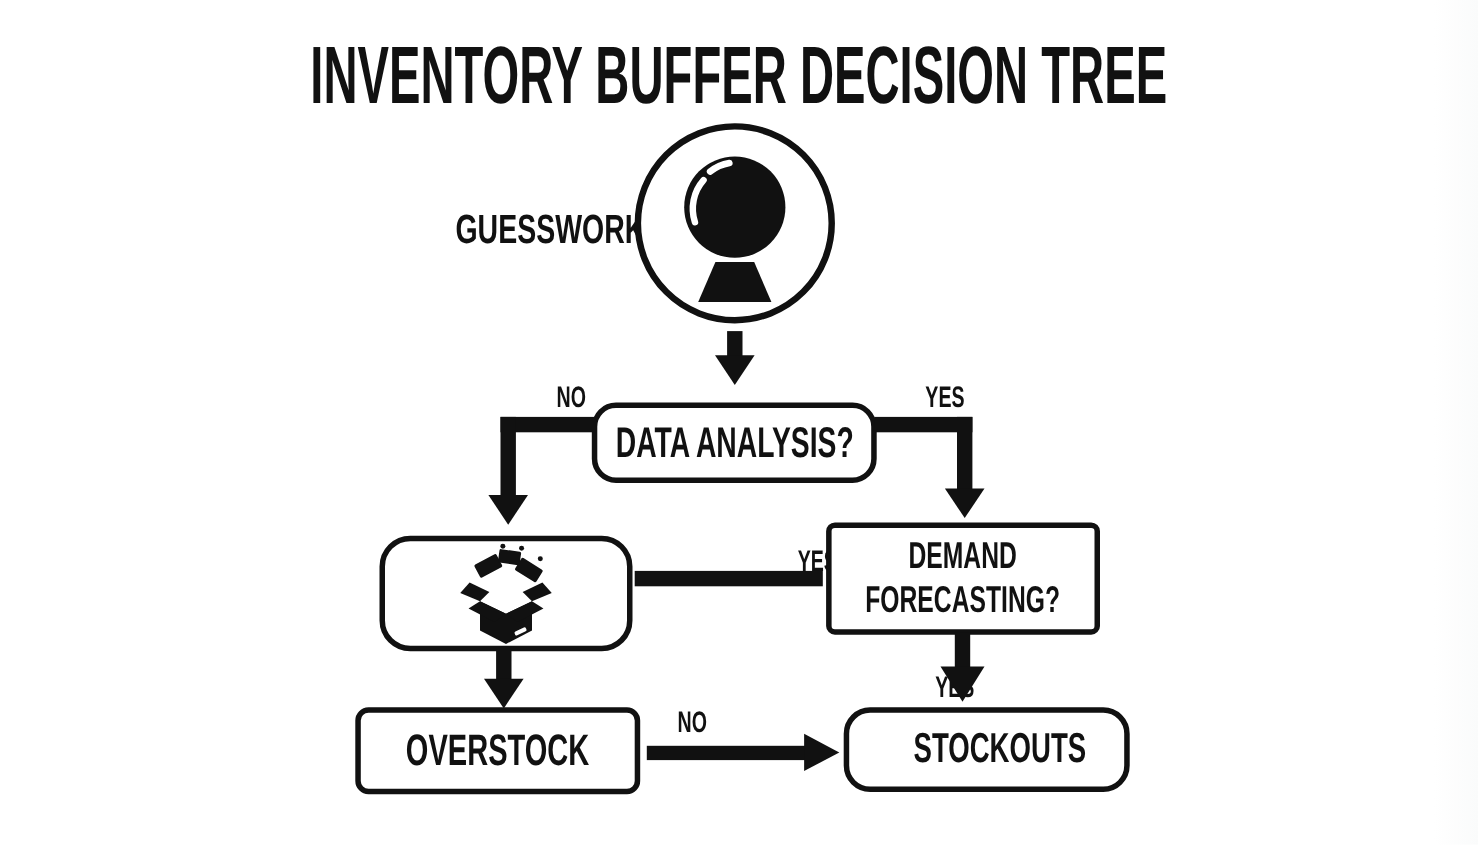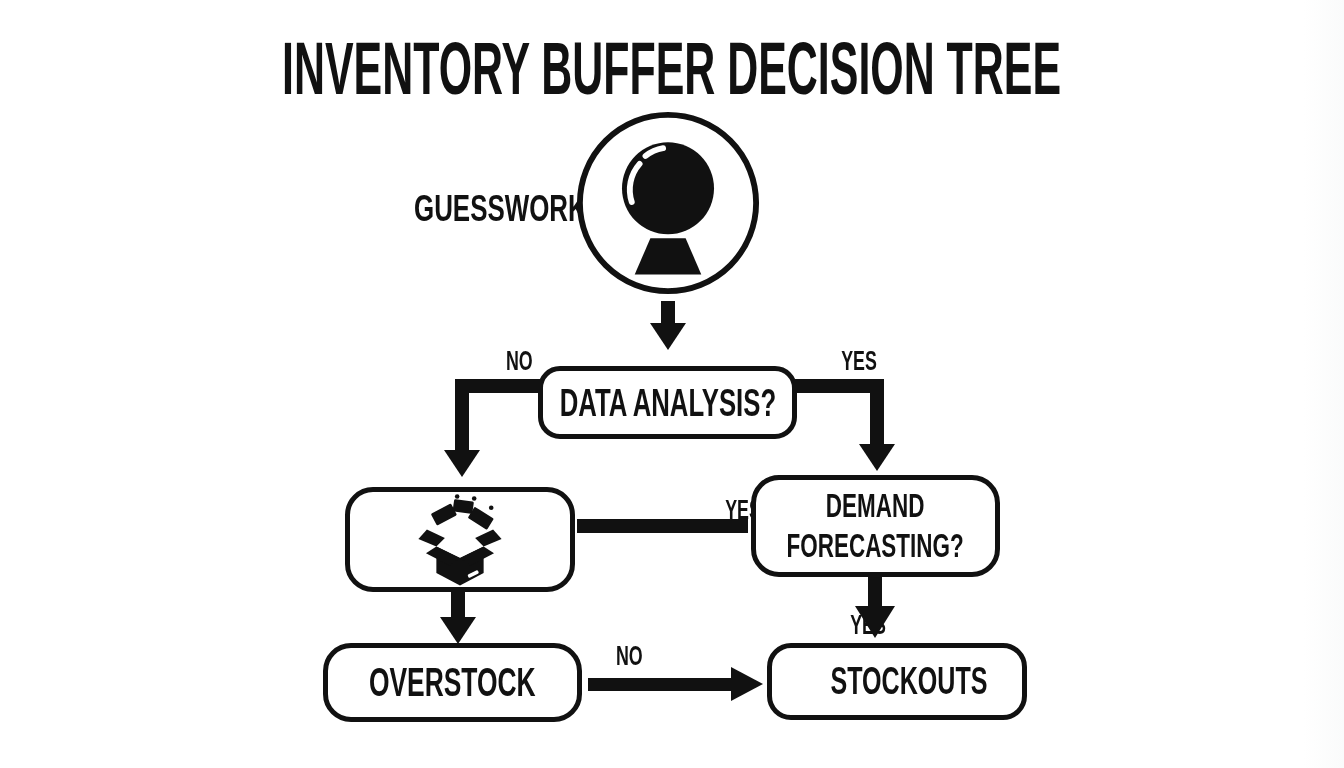--- a/index.html
+++ b/index.html
@@ -44,34 +44,34 @@
     align-items: center;
     justify-content: center;
   }
   .node .cond { transform: scaleX(0.66); }
 
   #node-analysis   { left: 538px; top: 366px; width: 259px; height: 73px;  border-radius: 22px; }
   #node-analysis .cond { font-size: 39px; }
 
   #node-inventory  { left: 345px; top: 487px; width: 230px; height: 105px; border-radius: 28px; }
 
-  #node-demand     { left: 751px; top: 475px; width: 249px; height: 102px; border-radius: 28px; }
+  #node-demand     { left: 751px; top: 475px; width: 249px; height: 102px; border-radius: 8px; }
   #node-demand .label-multi {
     display: inline-block;
     font-weight: 700;
     font-size: 34px;
     line-height: 1.17;
     text-align: center;
     width: 300px;
     transform: scaleX(0.66);
     transform-origin: center center;
     white-space: normal;
   }
 
-  #node-overstock  { left: 323px; top: 643px; width: 259px; height: 79px;  border-radius: 28px; }
+  #node-overstock  { left: 323px; top: 643px; width: 259px; height: 79px;  border-radius: 12px; }
   #node-overstock .cond { font-size: 40px; }
 
   #node-stockouts  { left: 767px; top: 643px; width: 260px; height: 77px;  border-radius: 24px; gap: 24px; }
   #node-stockouts .cond { font-size: 38px; }
 
   
   #node-guesswork-circle { left: 575px; top: 110px; width: 186px; height: 186px; }
 
   
   #label-guesswork { left: 340px; top: 188px; width: 222px; text-align: right; }

